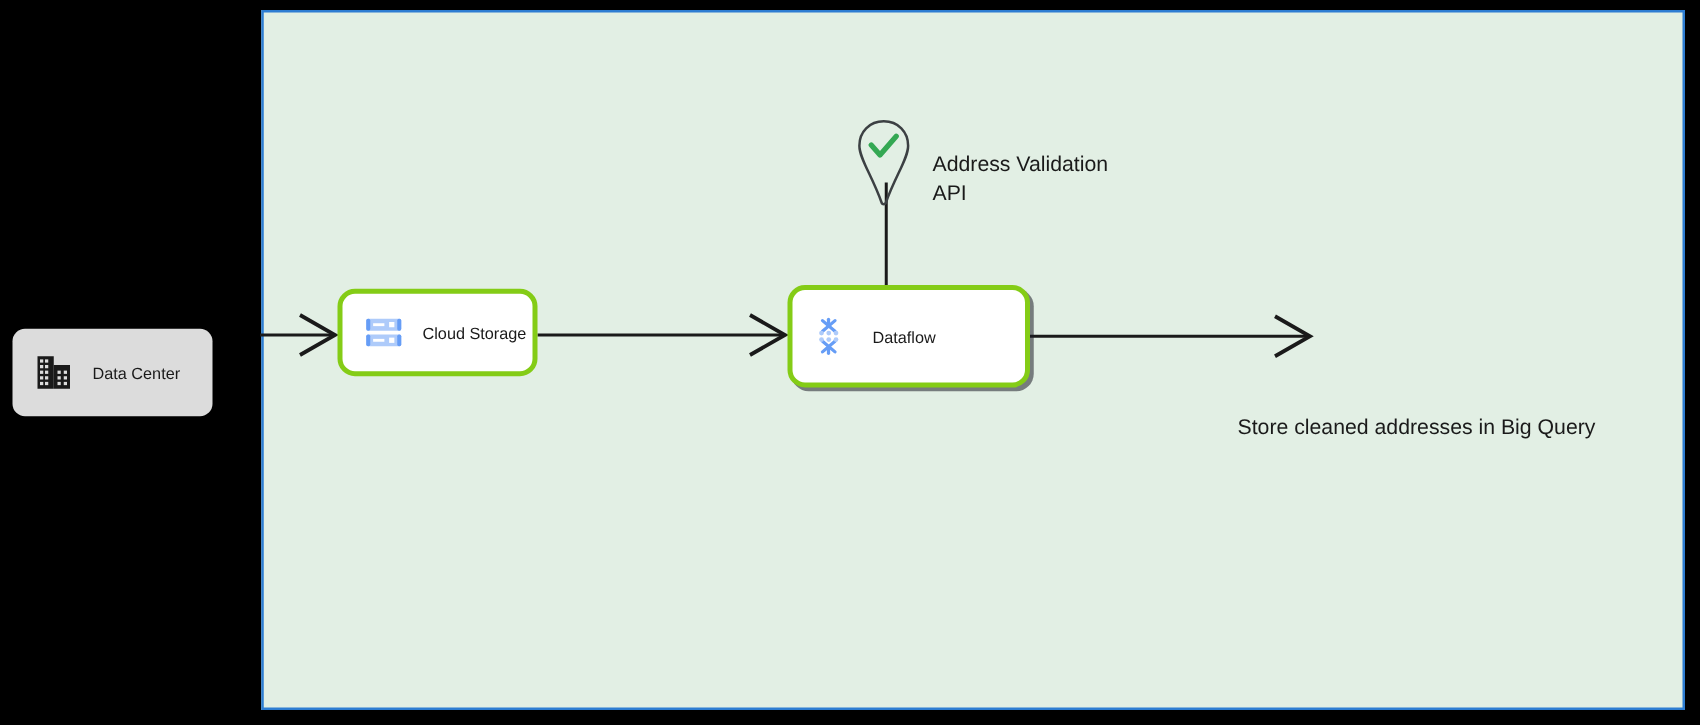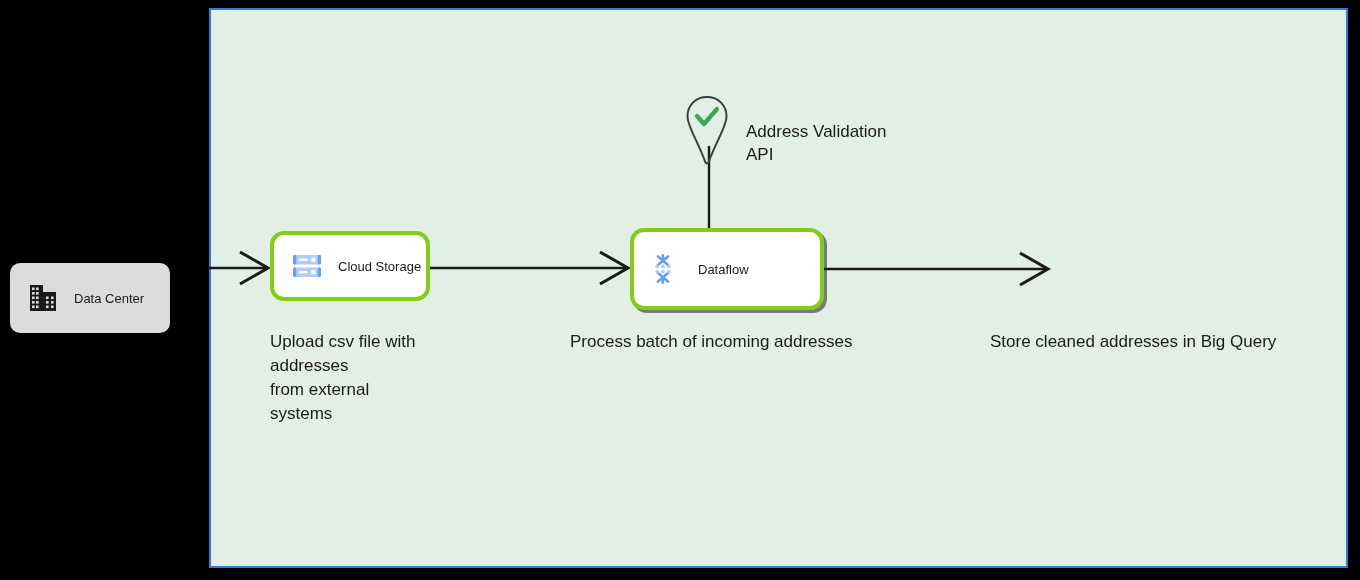--- a/index.html
+++ b/index.html
@@ -171,20 +171,15 @@
         <path d="M23 3 C11.5 3 3.5 11.5 3.5 22.5 C3.5 33 14 47 21.4 68.4
                  C21.9 69.8 24.1 69.8 24.6 68.4 C32 47 42.5 33 42.5 22.5
                  C42.5 11.5 34.5 3 23 3 Z" fill="none" stroke="#3c4043" stroke-width="2"></path>
         <polyline points="13,22 20,30 33,15" fill="none" stroke="#34a853" stroke-width="4.2" stroke-linecap="round" stroke-linejoin="round"></polyline>
       </svg>
     </span>
     <span class="av-label">Address Validation
 API</span>
   </div>
 
-  <div id="caption-upload" class="caption">Upload csv file with
-addresses
-from external
-systems</div>
-  <div id="caption-process" class="caption">Process batch of incoming addresses</div>
   <div id="caption-store" class="caption">Store cleaned addresses in Big Query</div>
 
 </div>
 
 </body></html>

